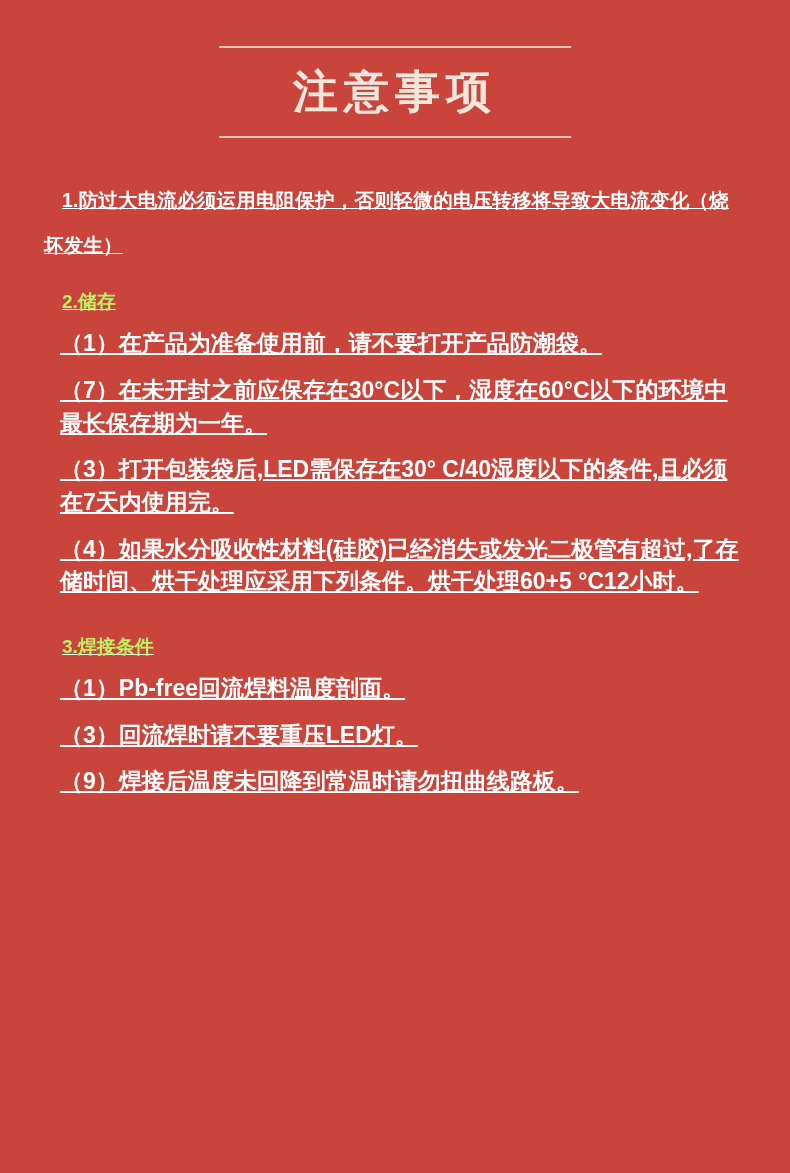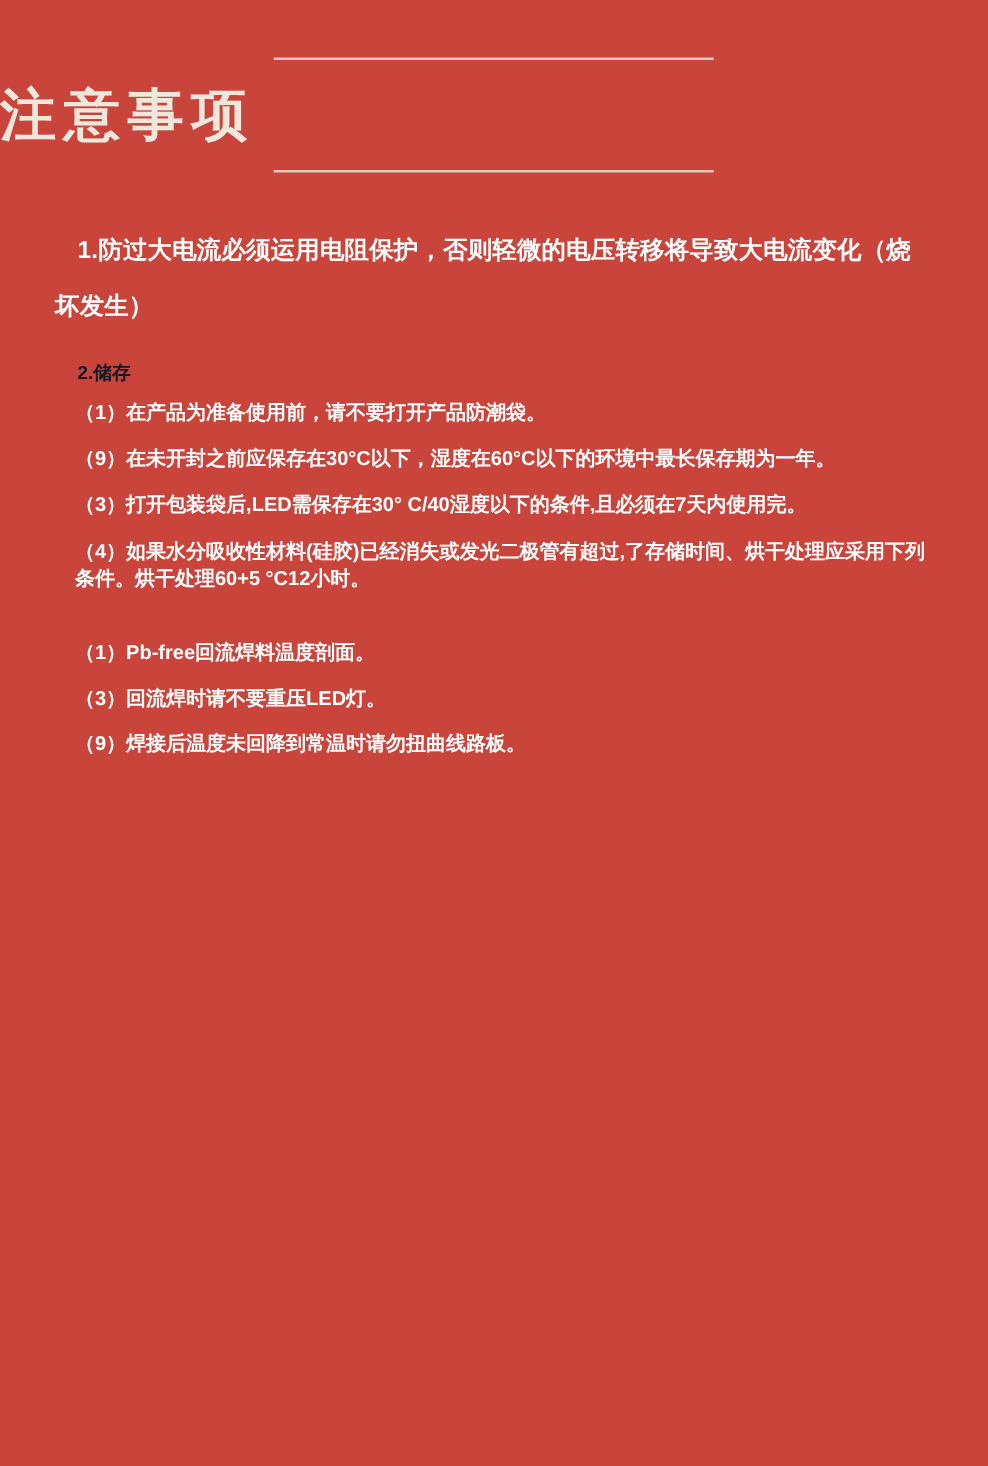--- a/index.html
+++ b/index.html
@@ -15,21 +15,21 @@
     overflow: hidden;
   }
   .page {
     position: relative;
     width: 790px;
     height: 1173px;
     box-sizing: border-box;
   }
   .title-block {
     margin-top: 46px;
-    text-align: left;
+    text-align: center;
   }
   .rule {
     width: 352px;
     height: 2px;
     background: #e8ddd2;
     margin: 0 auto;
     opacity: 0.85;
   }
   .rule.top { margin-bottom: 18px; }
   .rule.bottom { margin-top: 18px; }
@@ -37,49 +37,50 @@
     font-size: 45px;
     font-weight: bold;
     letter-spacing: 6px;
     color: #efe6dc;
     line-height: 1.15;
     margin: 0;
   }
   .content {
     margin-top: 40px;
     padding: 0 48px 0 44px;
+    text-decoration: underline;
   }
   .para {
     font-size: 19.5px;
     font-weight: bold;
     line-height: 1.95;
     color: #ffffff;
     margin: 0;
     letter-spacing: 0.2px;
   }
   .para.loose {
     line-height: 2.3;
   }
   .indent {
     text-indent: 18px;
   }
   .gap-md { height: 22px; }
   .gap-lg { height: 30px; }
   .list-item {
-    font-size: 16px;
+    font-size: 23px;
     font-weight: bold;
     line-height: 1.42;
     color: #ffffff;
     margin: 0 0 14px 0;
     padding-left: 16px;
   }
   .section-head {
-    font-size: 15px;
+    font-size: 19px;
     font-weight: bold;
-    color: #0f172a;
+    color: #bef264;
     margin: 0 0 12px 0;
     padding-left: 18px;
   }
 </style>
 </head>
 <body>
 
 <div class="page">
 
   <div class="title-block">
@@ -89,26 +90,27 @@
   </div>
 
   <div class="content">
 
     <p class="para loose indent">1.防过大电流必须运用电阻保护，否则轻微的电压转移将导致大电流变化（烧坏发生）</p>
 
     <div class="gap-md"></div>
 
     <p class="section-head">2.储存</p>
     <p class="list-item">（1）在产品为准备使用前，请不要打开产品防潮袋。</p>
-    <p class="list-item">（9）在未开封之前应保存在30°C以下，湿度在60°C以下的环境中最长保存期为一年。</p>
+    <p class="list-item">（7）在未开封之前应保存在30°C以下，湿度在60°C以下的环境中最长保存期为一年。</p>
     <p class="list-item">（3）打开包装袋后,LED需保存在30° C/40湿度以下的条件,且必须在7天内使用完。</p>
     <p class="list-item">（4）如果水分吸收性材料(硅胶)已经消失或发光二极管有超过,了存储时间、烘干处理应采用下列条件。烘干处理60+5 °C12小时。</p>
 
     <div class="gap-md"></div>
 
+    <p class="section-head">3.焊接条件</p>
     <p class="list-item">（1）Pb-free回流焊料温度剖面。</p>
     <p class="list-item">（3）回流焊时请不要重压LED灯。</p>
     <p class="list-item">（9）焊接后温度未回降到常温时请勿扭曲线路板。</p>
 
     <div class="gap-lg"></div>
 
 
   </div>
 </div>
 

